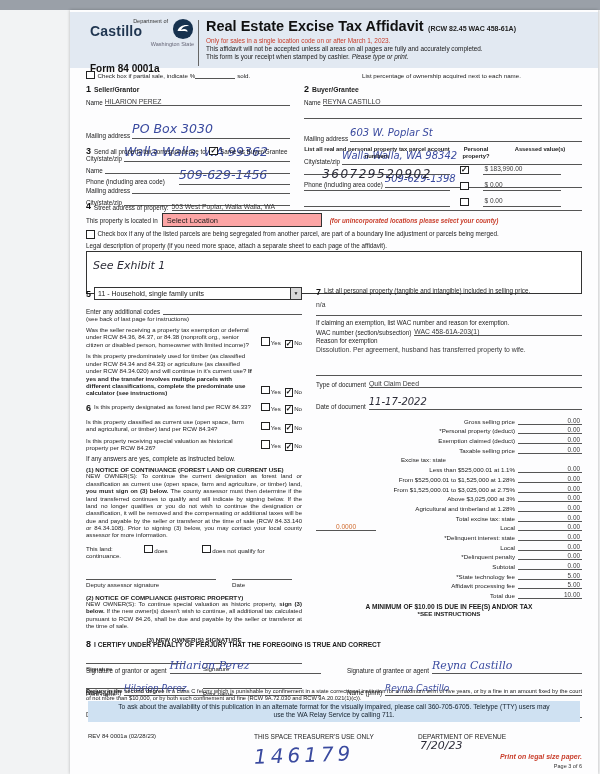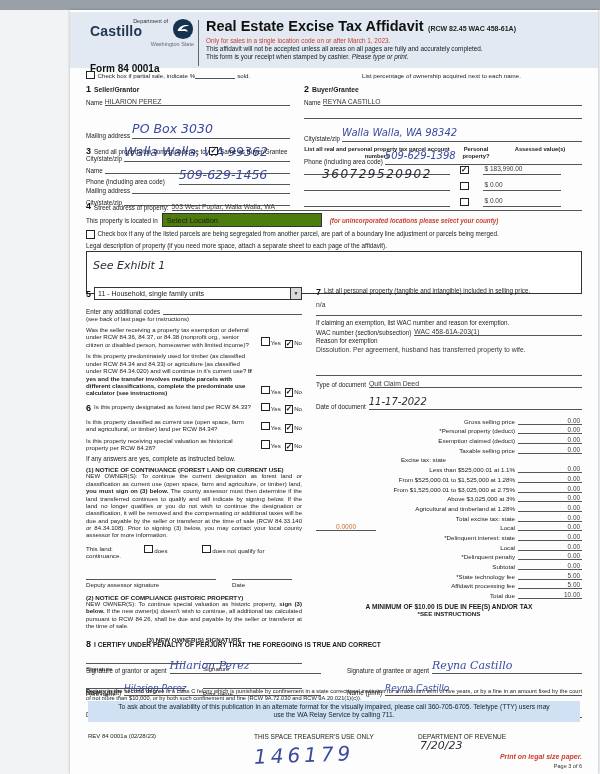--- a/index.html
+++ b/index.html
@@ -45,21 +45,21 @@
   
   .row3{position:absolute;left:16px;top:136px;width:496px;display:grid;grid-template-columns:204px 1fr;column-gap:14px;}
   .ptab-head{display:flex;font-size:5.8px;font-weight:bold;text-align:center;line-height:1.15;}
   .prow{display:flex;align-items:flex-end;margin-top:5px;}
   .pfill{width:146px;border-bottom:1px solid #555;text-align:center;height:10px;}
   .pcheck{margin:0 14px 1px 10px;}
   .pval{width:76px;border-bottom:1px solid #555;font-size:6.5px;color:#3a3a3a;padding-left:2px;height:9px;}
   .hwparcel{font-size:12px;line-height:10px;letter-spacing:1.5px;}
   
   .sec4{position:absolute;left:16px;top:191px;width:496px;}
-  .selbox{border:1.2px solid #333;font-size:7.5px;padding:1.5px 4px;min-width:150px;background:#4d7c0f;}
+  .selbox{border:1.2px solid #333;font-size:7.5px;padding:1.5px 4px;min-width:150px;background:#fca5a5;}
   .legalbox{border:1.2px solid #333;height:35px;margin-top:2px;padding:3px 6px;background:#fff;}
   
   .cols{position:absolute;left:16px;top:277px;width:496px;display:flex;gap:14px;}
   .lcol{width:216px;flex:none;}
   .rcol{flex:1;}
   .dd{display:flex;border:1.2px solid #333;background:#fff;align-items:stretch;flex:1;}
   .dd-text{flex:1;font-size:7px;padding:1.5px 3px;}
   .dd-btn{width:10px;border-left:1.2px solid #333;background:#d8d8d8;font-size:5px;text-align:center;line-height:11px;color:#222;}
   .qrow{display:flex;margin-top:4px;}
   .qtext{flex:1;font-size:6.1px;line-height:1.22;padding-right:3px;}
@@ -162,20 +162,24 @@
     <div>
       <div class="sech"><span class="secnum">2</span><span>Buyer/Grantee</span></div>
       <div class="frow">
           <span class="lbl">Name</span>
           <span class="fill typed" style="flex:1;margin-left:2px;">REYNA CASTILLO</span>
         </div>
       <div class="frow">
           <span class="fill" style="flex:1;height:8px;"></span>
         </div>
       <div class="frow">
+          <span class="lbl">Mailing address</span>
+          <span class="fill" style="flex:1;margin-left:2px;"><span class="hw hwmed">603 W. Poplar St</span></span>
+        </div>
+      <div class="frow">
           <span class="lbl">City/state/zip</span>
           <span class="fill" style="flex:1;margin-left:2px;"><span class="hw hwmed">Walla Walla, WA 98342</span></span>
         </div>
       <div class="frow">
           <span class="lbl">Phone (including area code)</span>
           <span class="fill" style="flex:1;margin-left:2px;"><span class="hw hwmed">509-629-1398</span></span>
         </div>
     </div>
   </div>
 

